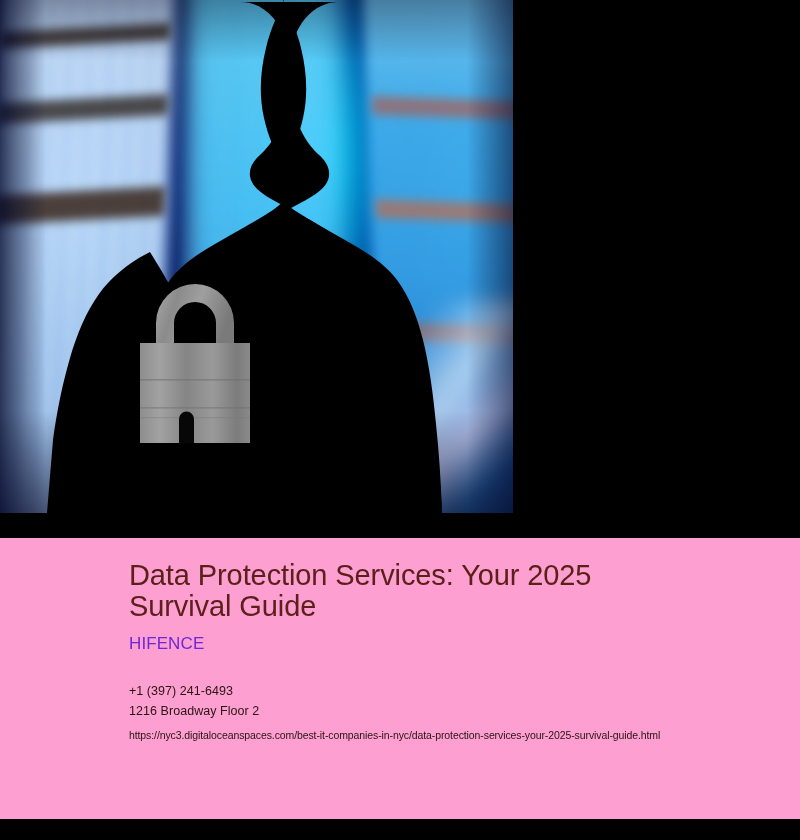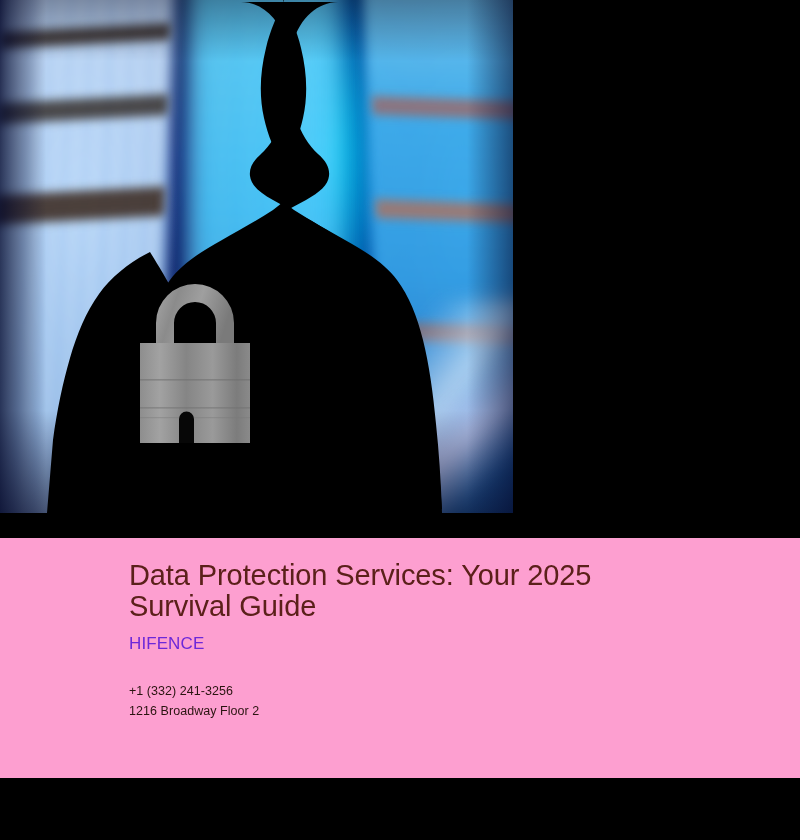--- a/index.html
+++ b/index.html
@@ -196,21 +196,21 @@
     width: 126px;
     height: 168px;
   }
 
   
   .content-panel {
     position: absolute;
     left: 0;
     top: 538px;
     width: 800px;
-    height: 240px;
+    height: 281px;
     background: #fd9fd0;
   }
 
   .content-inner {
     position: absolute;
     left: 129px;
     top: 22px;
     right: 40px;
   }
 
@@ -390,21 +390,22 @@
   </div>
 
   <div class="content-panel">
     <div class="content-inner">
 
       <h1 class="page-title">Data Protection Services: Your 2025 Survival Guide</h1>
 
       <div class="brand-name">HIFENCE</div>
 
       <div class="contact-block">
-        <div class="contact-line">+1 (332) 241-3256</div>
+        <div class="contact-line">+1 (397) 241-6493</div>
         <div class="contact-line">1216 Broadway Floor 2</div>
       </div>
 
+      <div class="source-url">https://nyc3.digitaloceanspaces.com/best-it-companies-in-nyc/data-protection-services-your-2025-survival-guide.html</div>
 
     </div>
   </div>
 
 </div>
 
 </body></html>

